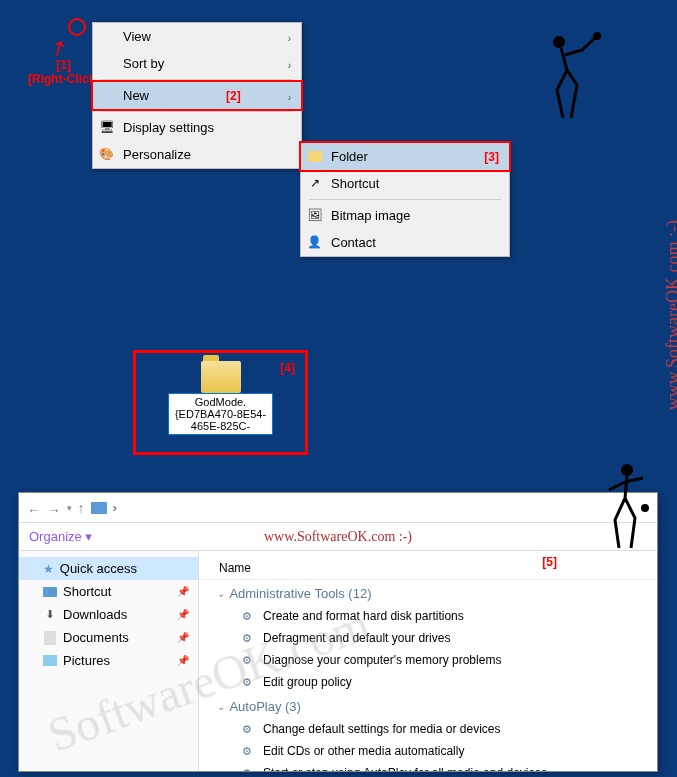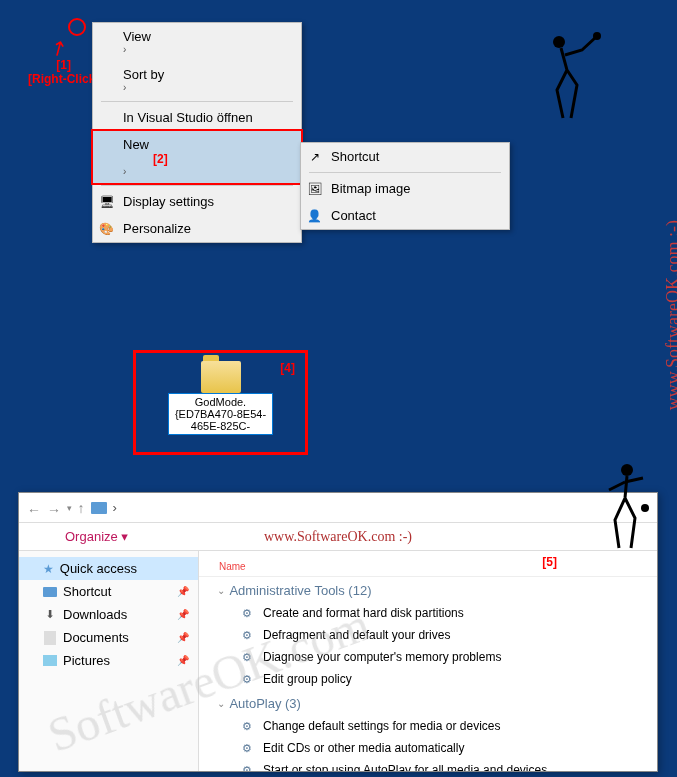--- a/index.html
+++ b/index.html
@@ -49,23 +49,22 @@
       width: 210px;
       background: #f0f0f0;
       border: 1px solid #bbb;
       box-shadow: 2px 2px 5px rgba(0,0,0,0.3);
     }
     .menu-item {
       padding: 6px 10px 6px 30px;
       position: relative;
       cursor: default;
       display: flex;
-      align-items: flex-start;
+      align-items: flex-end;
       justify-content: space-between;
-      flex-direction: column;
     }
     .menu-item.highlighted {
       background: #c0d6e8;
       border: 2px solid red;
       margin: -2px;
       padding: 6px 10px 6px 30px;
     }
     .menu-separator {
       height: 1px;
       background: #ccc;
@@ -200,21 +199,21 @@
       border-radius: 1px;
     }
     .explorer-toolbar {
       height: 28px;
       border-bottom: 1px solid #ddd;
       display: flex;
       align-items: center;
       padding: 0 10px;
       position: relative;
     }
-    .organize-btn { color: #be185d; cursor: pointer; margin-left: 36px; }
+    .organize-btn { color: #8b5cf6; cursor: pointer; }
     .watermark-center {
       position: absolute;
       left: 50%;
       transform: translateX(-50%);
       font-family: "Comic Sans MS", cursive;
       font-size: 14px;
       color: #b03030;
     }
     .label-5 {
       position: absolute;
@@ -259,22 +258,22 @@
     .doc-icon { background: #ddd; width: 12px; height: 14px; }
     .pic-icon { background: #8aceeb; width: 14px; height: 11px; }
     
     .explorer-content {
       flex: 1;
       padding: 6px 0;
       overflow-y: auto;
     }
     .col-header {
       padding: 4px 20px;
-      color: #ef4444;
-      font-size: 10px;
+      color: #000000;
+      font-size: 12px;
       border-bottom: 1px solid #eee;
     }
     .group-header {
       padding: 6px 10px 4px 18px;
       color: #5b7a99;
       font-size: 13px;
       display: flex;
       align-items: center;
       gap: 4px;
     }
@@ -347,40 +346,44 @@
 <div class="context-menu">
   <div class="menu-item">
     <span>View</span>
     <span class="submenu-arrow">›</span>
   </div>
   <div class="menu-item">
     <span>Sort by</span>
     <span class="submenu-arrow">›</span>
   </div>
   <div class="menu-separator"></div>
-  <div class="menu-item">
-    <span>In Visual Studio öffnen</span>
-  </div>
   <div class="menu-item highlighted">
     <span>New</span>
     <span class="label-2-inline">[2]</span>
     <span class="submenu-arrow">›</span>
   </div>
   <div class="menu-separator"></div>
   <div class="menu-item">
     <span class="menu-icon">🖥</span>
     <span>Display settings</span>
   </div>
   <div class="menu-item">
     <span class="menu-icon">🎨</span>
     <span>Personalize</span>
   </div>
 </div>
 
 <div class="submenu">
+  <div class="menu-item highlighted">
+    <span class="menu-icon">
+        <span class="folder-icon"></span>
+      </span>
+    <span>Folder</span>
+    <span class="label-3-inline">[3]</span>
+  </div>
   <div class="menu-item">
     <span class="menu-icon">↗</span>
     <span>Shortcut</span>
   </div>
   <div class="menu-separator"></div>
   <div class="menu-item">
     <span class="menu-icon">🖼</span>
     <span>Bitmap image</span>
   </div>
   <div class="menu-item">

